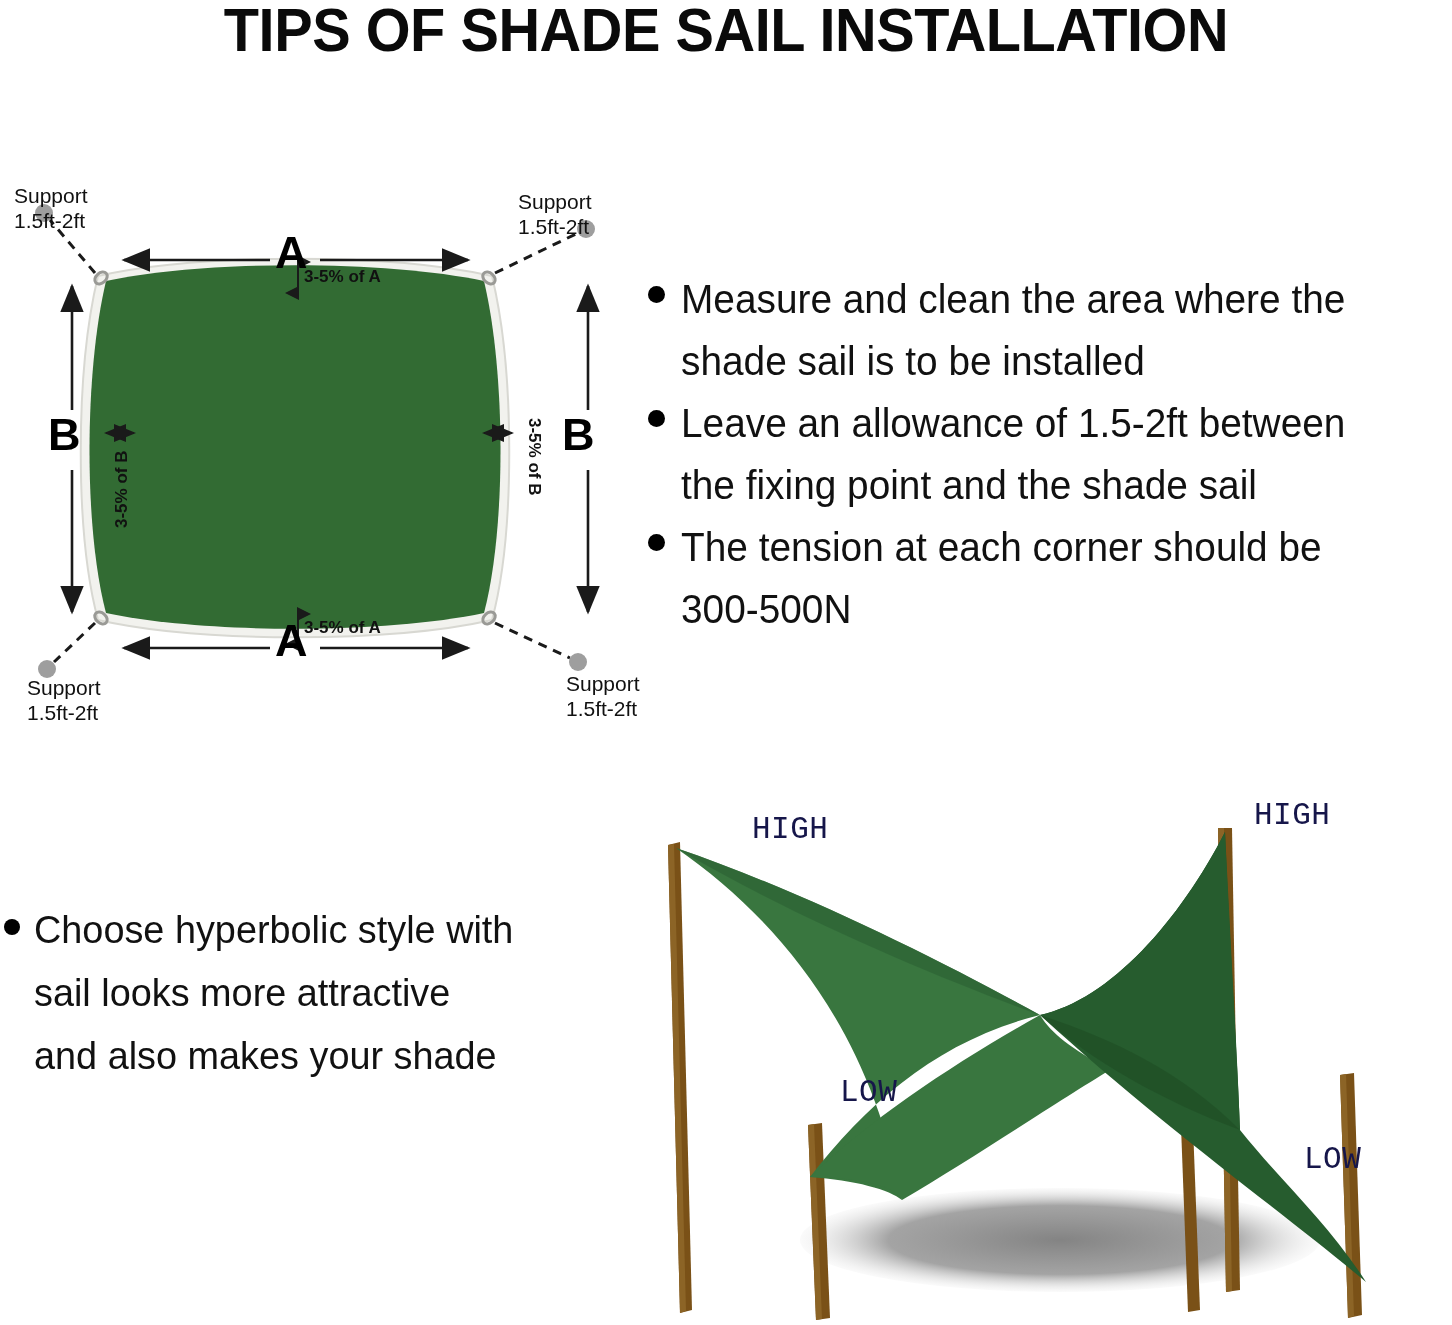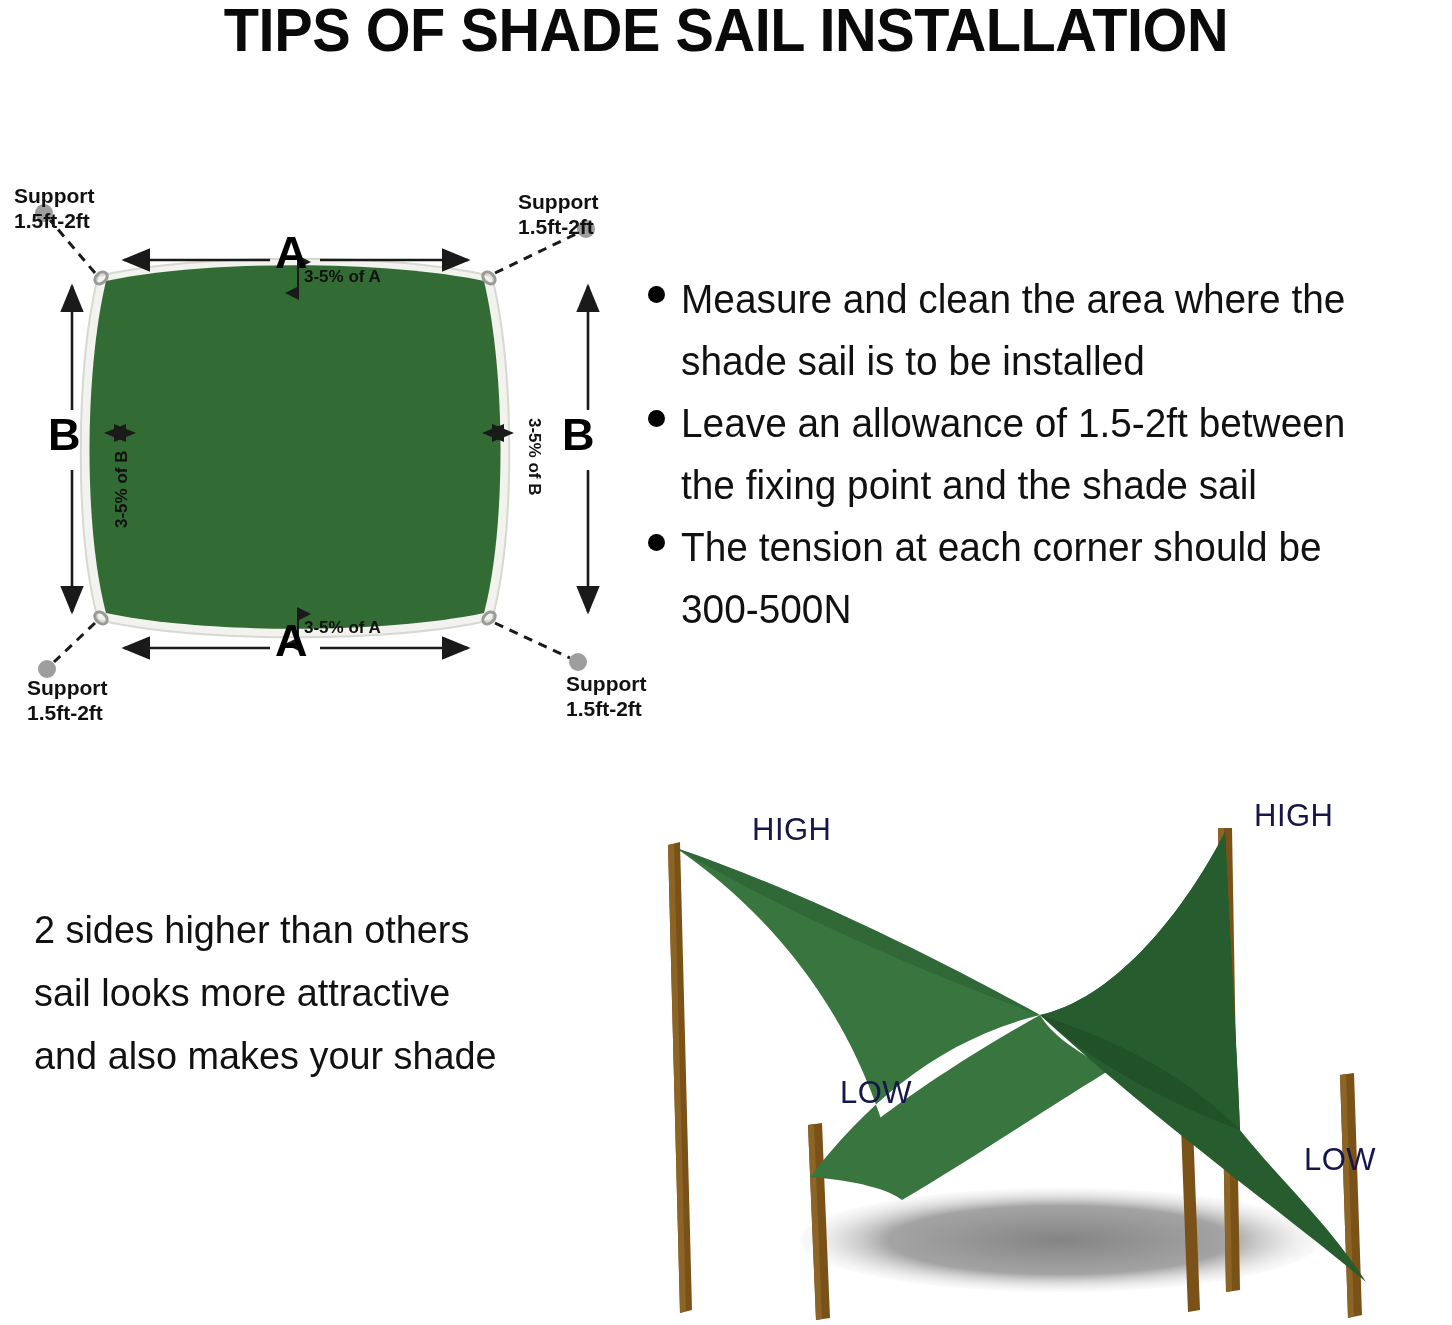--- a/index.html
+++ b/index.html
@@ -40,21 +40,21 @@
     top: 150;
     width: 660px;
     height: 600px;
   }
   .diagram-rect { top: 150px; }
 
   .lbl {
     position: absolute;
     font-family: "Liberation Sans", sans-serif;
     font-size: 20px;
-    font-weight: bold;
+    font-weight: normal;
     color: #111;
     line-height: 1.18;
     white-space: nowrap;
   }
   .lbl-sup { font-size: 21px; }
 
   .dimletter {
     position: absolute;
     font-family: "Liberation Sans", sans-serif;
     font-weight: bold;
@@ -121,21 +121,21 @@
   
   .diagram-hyper {
     position: absolute;
     left: 640px;
     top: 770px;
     width: 812px;
     height: 555px;
   }
   .hi-lo {
     position: absolute;
-    font-family: Liberation Sans, sans-serif;
+    font-family: Liberation Mono, monospace;
     font-size: 31px;
     color: #16164a;
     letter-spacing: 0.5px;
     white-space: nowrap;
   }
 </style>
 </head>
 <body>
 
 <div class="title">TIPS OF SHADE SAIL INSTALLATION</div>
@@ -263,22 +263,22 @@
     <span class="bullet-text">The tension at each corner should be</span>
   </div>
   <div class="bullet-row">
     <span class="bullet-dot hidden"></span>
     <span class="bullet-text">300-500N</span>
   </div>
 </div>
 
 <div class="bullets-bottom">
   <div class="bullet-row">
-    <span class="bullet-dot hidden"></span>
-    <span class="bullet-text">2 sides higher than others</span>
+    <span class="bullet-dot"></span>
+    <span class="bullet-text">Choose hyperbolic style with</span>
   </div>
   <div class="bullet-row">
     <span class="bullet-dot hidden"></span>
     <span class="bullet-text">sail looks more attractive</span>
   </div>
   <div class="bullet-row">
     <span class="bullet-dot hidden"></span>
     <span class="bullet-text">and also makes your shade</span>
   </div>
 </div>

